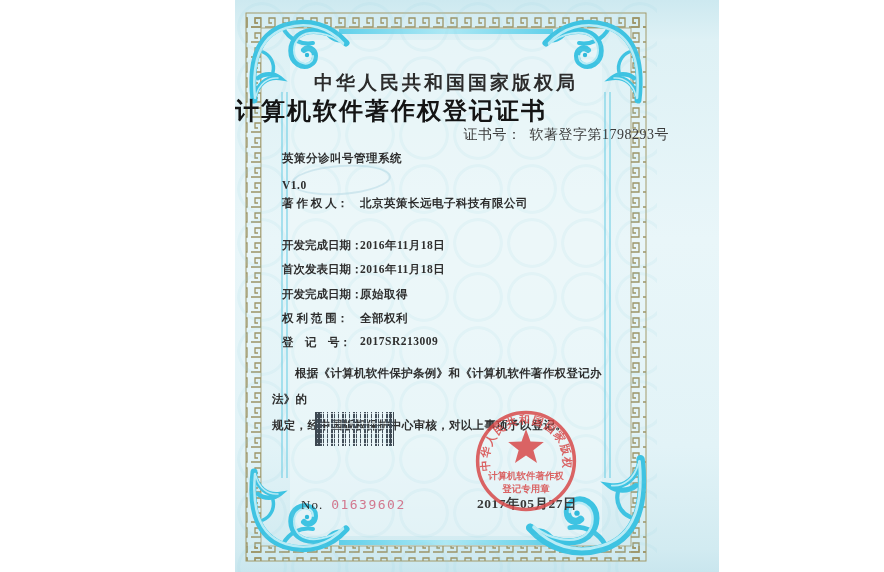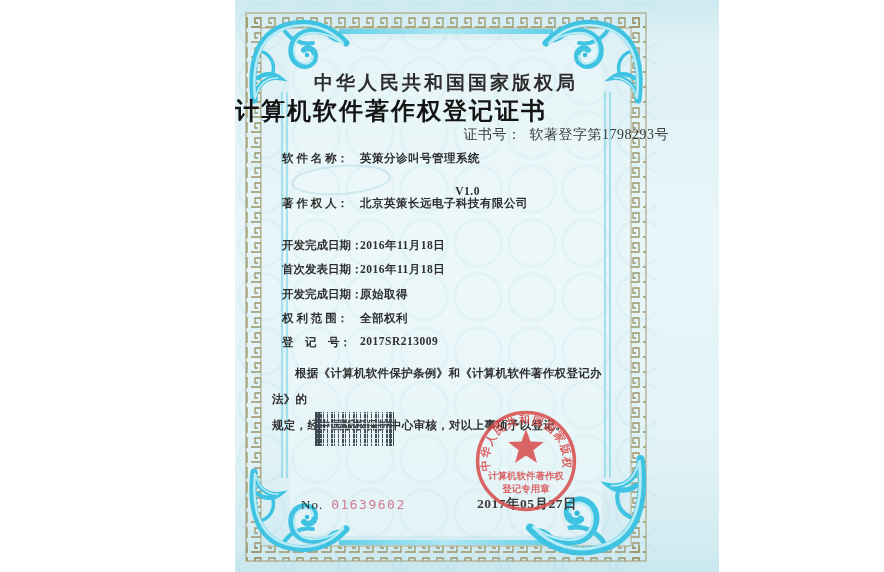--- a/index.html
+++ b/index.html
@@ -29,21 +29,21 @@
     position:absolute;top:95px;left:0;width:422px;text-align:left;
     font-size:24px;font-weight:bold;letter-spacing:2px;color:#141414;
   }
   .certno{
     position:absolute;top:126px;right:50px;font-size:14px;color:#3a3a3a;letter-spacing:.5px;
   }
   .certno .lbl{margin-right:8px;}
   .field-row{position:absolute;left:47px;display:flex;color:#2e2e2e;}
   .field-row .flabel{width:78px;font-size:11.5px;font-weight:bold;white-space:pre;flex:none;}
   .field-row .fvalue{font-size:11.5px;font-weight:bold;letter-spacing:.5px;}
-  .fvalue2{display:block;font-size:11.5px;font-weight:bold;margin-top:19px;text-align:right;}
+  .fvalue2{display:block;font-size:11.5px;font-weight:bold;margin-top:13px;}
   .statement{
     position:absolute;left:37px;top:360px;width:348px;font-size:11.5px;font-weight:bold;
     color:#2e2e2e;line-height:26px;letter-spacing:.3px;
   }
   .statement .l1{text-indent:2em;}
   .barcode{
     position:absolute;left:80px;top:412px;width:70px;height:34px;
     border-left:5px double #3c4750;border-right:4px double #3c4750;
     background:
       repeating-linear-gradient(0deg,rgba(236,247,250,0) 0 2px,rgba(236,247,250,.7) 2px 3px,rgba(236,247,250,0) 3px 5px),
@@ -122,21 +122,20 @@
   <div class="watermark"></div>
   <div class="ghost-oval"></div>
 
   <div class="issuer">中华人民共和国国家版权局</div>
   <div class="cert-title">计算机软件著作权登记证书</div>
   <div class="certno">
     <span class="lbl">证书号：</span><span>软著登字第1798293号</span>
   </div>
 
   <div class="field-row" style="top:151px">
-    <span class="flabel">软 件 名 称：</span>
     <span class="fvalue"><span>英策分诊叫号管理系统</span><span class="fvalue2">V1.0</span></span>
   </div>
   <div class="field-row" style="top:196px">
     <span class="flabel">著 作 权 人：</span>
     <span class="fvalue">北京英策长远电子科技有限公司</span>
   </div>
   <div class="field-row" style="top:238px">
     <span class="flabel">开发完成日期：</span>
     <span class="fvalue">2016年11月18日</span>
   </div>

